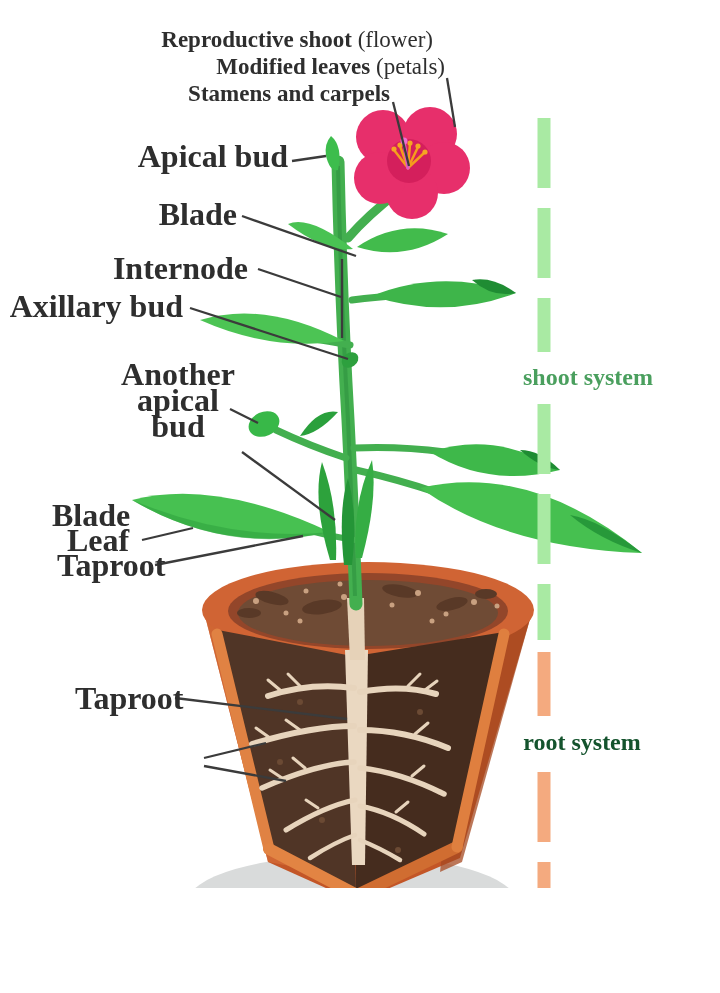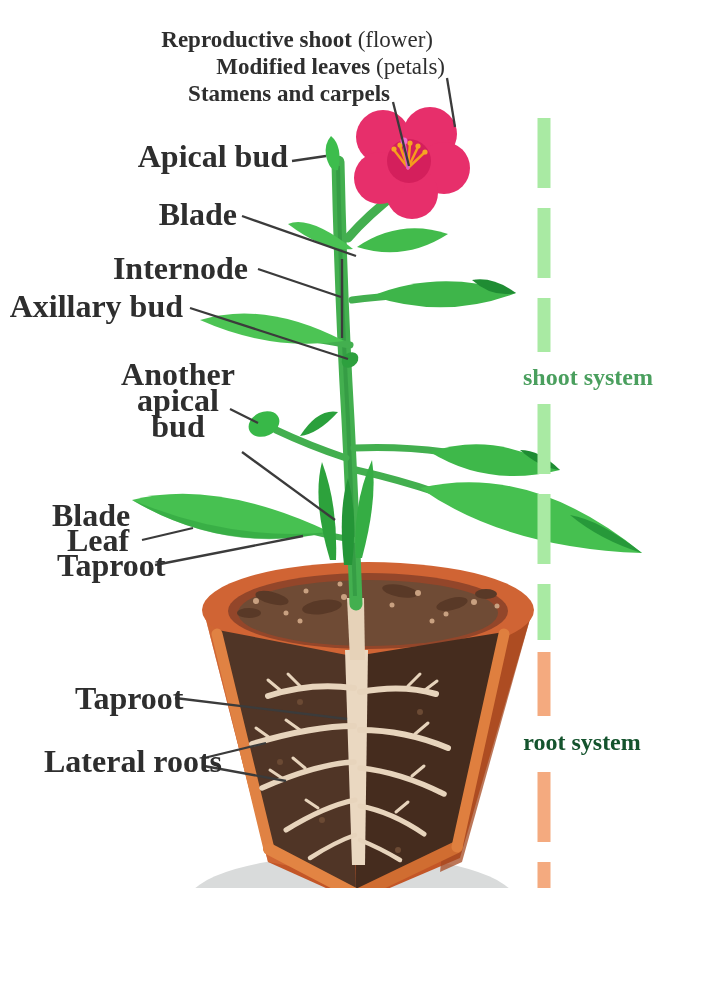--- a/index.html
+++ b/index.html
@@ -227,17 +227,16 @@
   <div class="lbl lbl-internode">Internode</div>
   <div class="lbl lbl-another">
     <span>Another</span><br>
     <span>apical bud</span>
   </div>
   <div class="lbl lbl-axillary">Axillary bud</div>
   <div class="lbl lbl-leaf">Blade</div>
   <div class="lbl lbl-blade">Leaf</div>
   <div class="lbl lbl-petiole">Taproot</div>
   <div class="lbl lbl-taproot">Taproot</div>
-  <div class="lbl lbl-lateral">Lateral roots</div>
 
   <div class="sys sys-shoot">shoot system</div>
   <div class="sys sys-root">root system</div>
 </div>
 
 </body></html>

